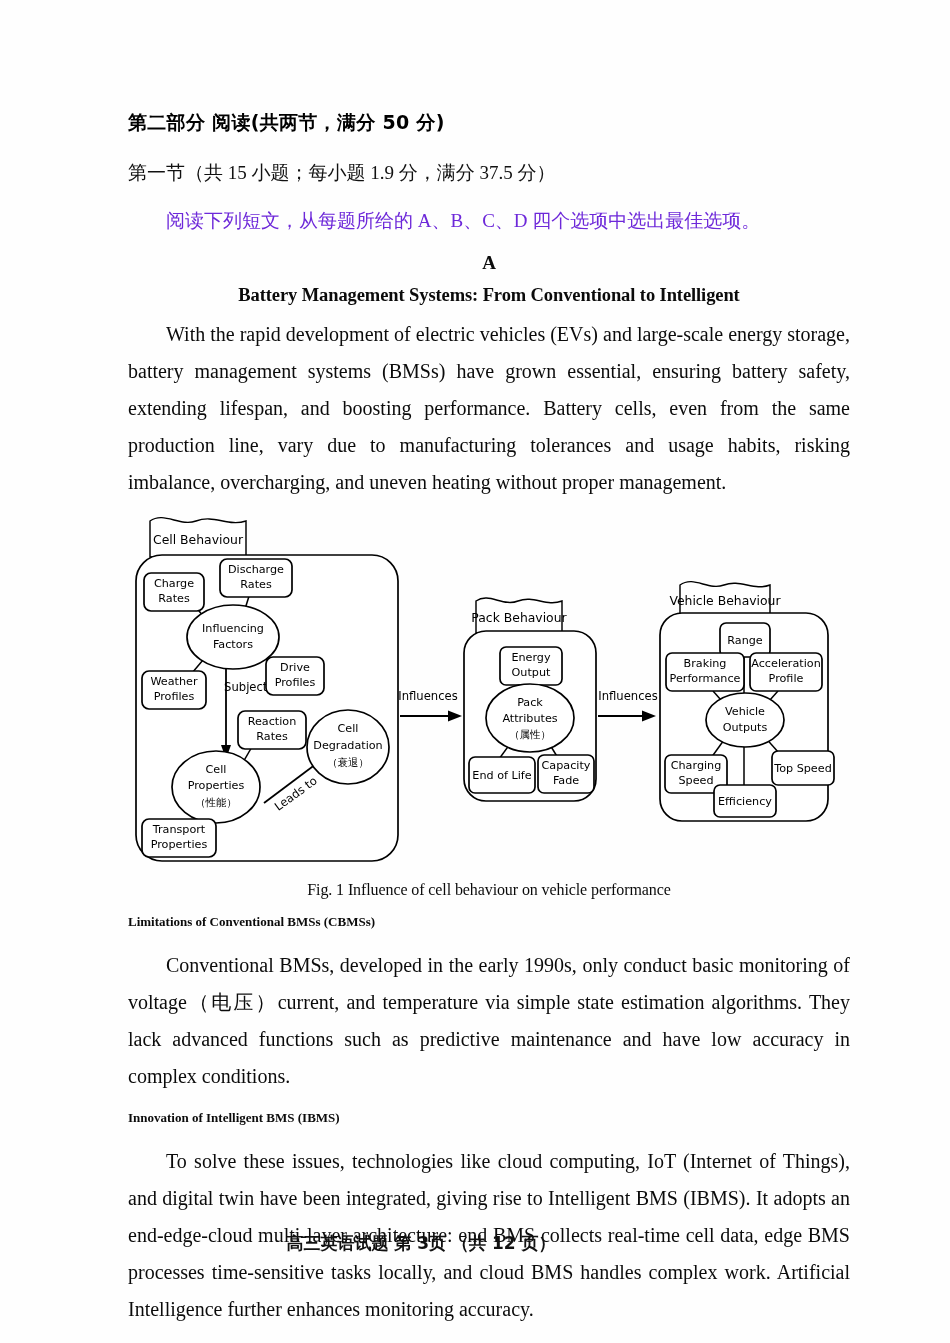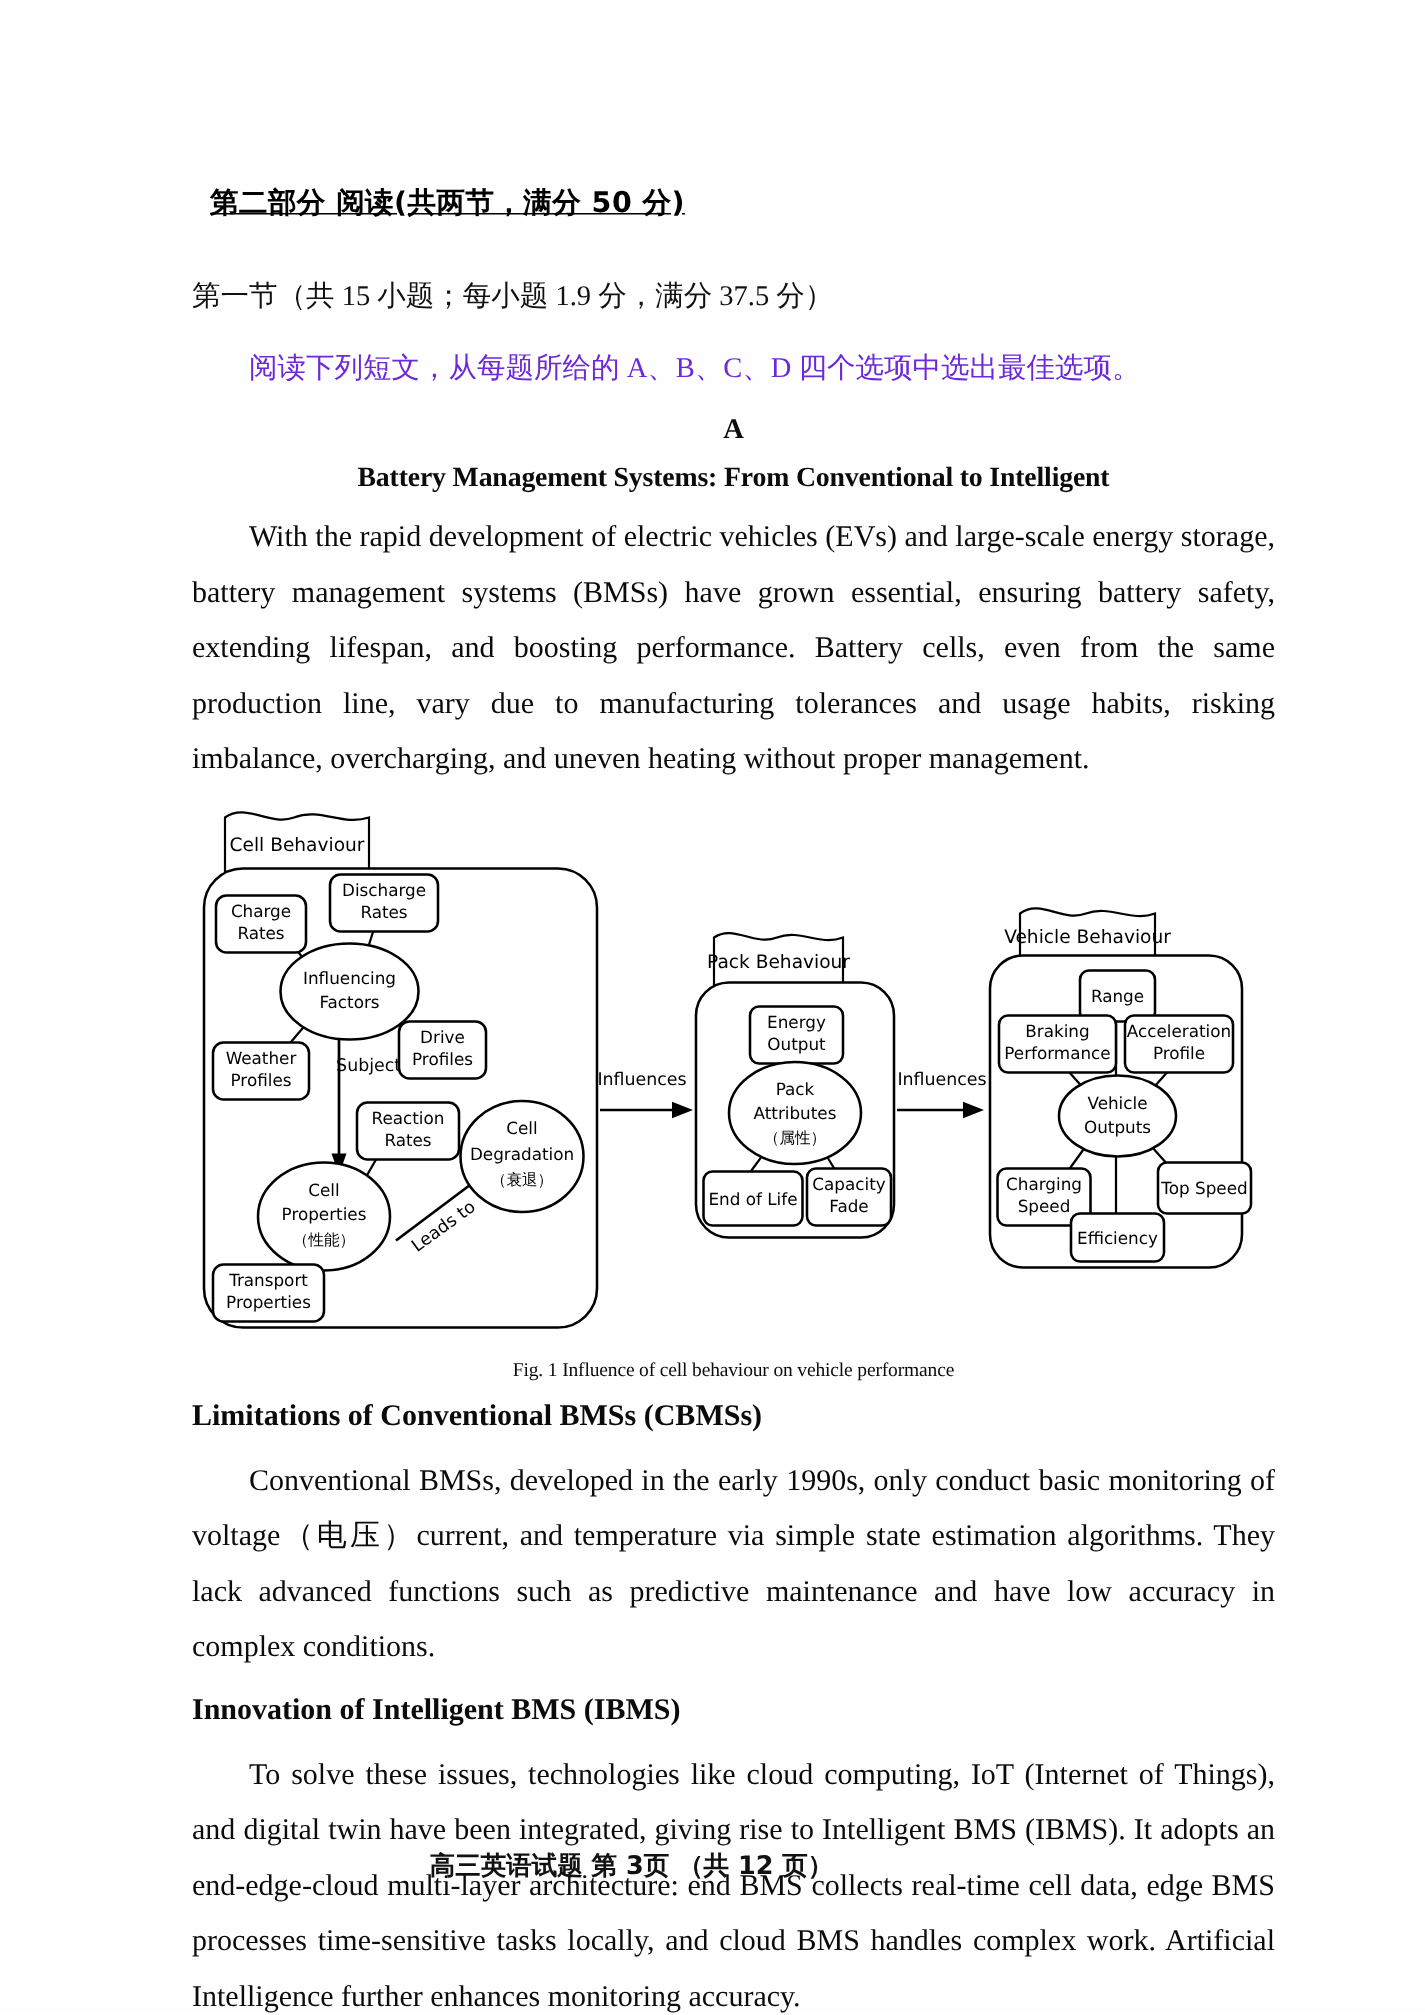--- a/index.html
+++ b/index.html
@@ -29,24 +29,23 @@
     top: 0;
     width: 722px;
   }
 
   
   .sec-title {
     font-family: "DejaVu Sans", sans-serif;
     font-weight: bold;
     font-size: 19px;
     letter-spacing: 0.3px;
-    margin: 12px;
+    margin: 0;
     padding-top: 110px;
     color: #000;
-    text-decoration: underline;
   }
   .sub-line {
     font-size: 19px;
     margin: 0;
     padding-top: 24px;
     color: #111;
   }
   .instruction {
     font-size: 19px;
     margin: 0;
@@ -73,28 +72,28 @@
     font-size: 20px;
     line-height: 37px;
     text-align: justify;
     text-justify: inter-word;
     margin: 0;
     padding-top: 10px;
     text-indent: 38px;
   }
   h3.sub-head {
     font-weight: bold;
-    font-size: 20px;
+    font-size: 13px;
     margin: 0;
     padding-top: 8px;
     line-height: 30px;
   }
   .fig-caption {
     text-align: center;
-    font-size: 13px;
+    font-size: 16px;
     margin: 0;
     padding-top: 6px;
     letter-spacing: -0.1px;
   }
   .footer {
     position: absolute;
     left: 0;
     top: 1232px;
     width: 842px;
     text-align: center;

